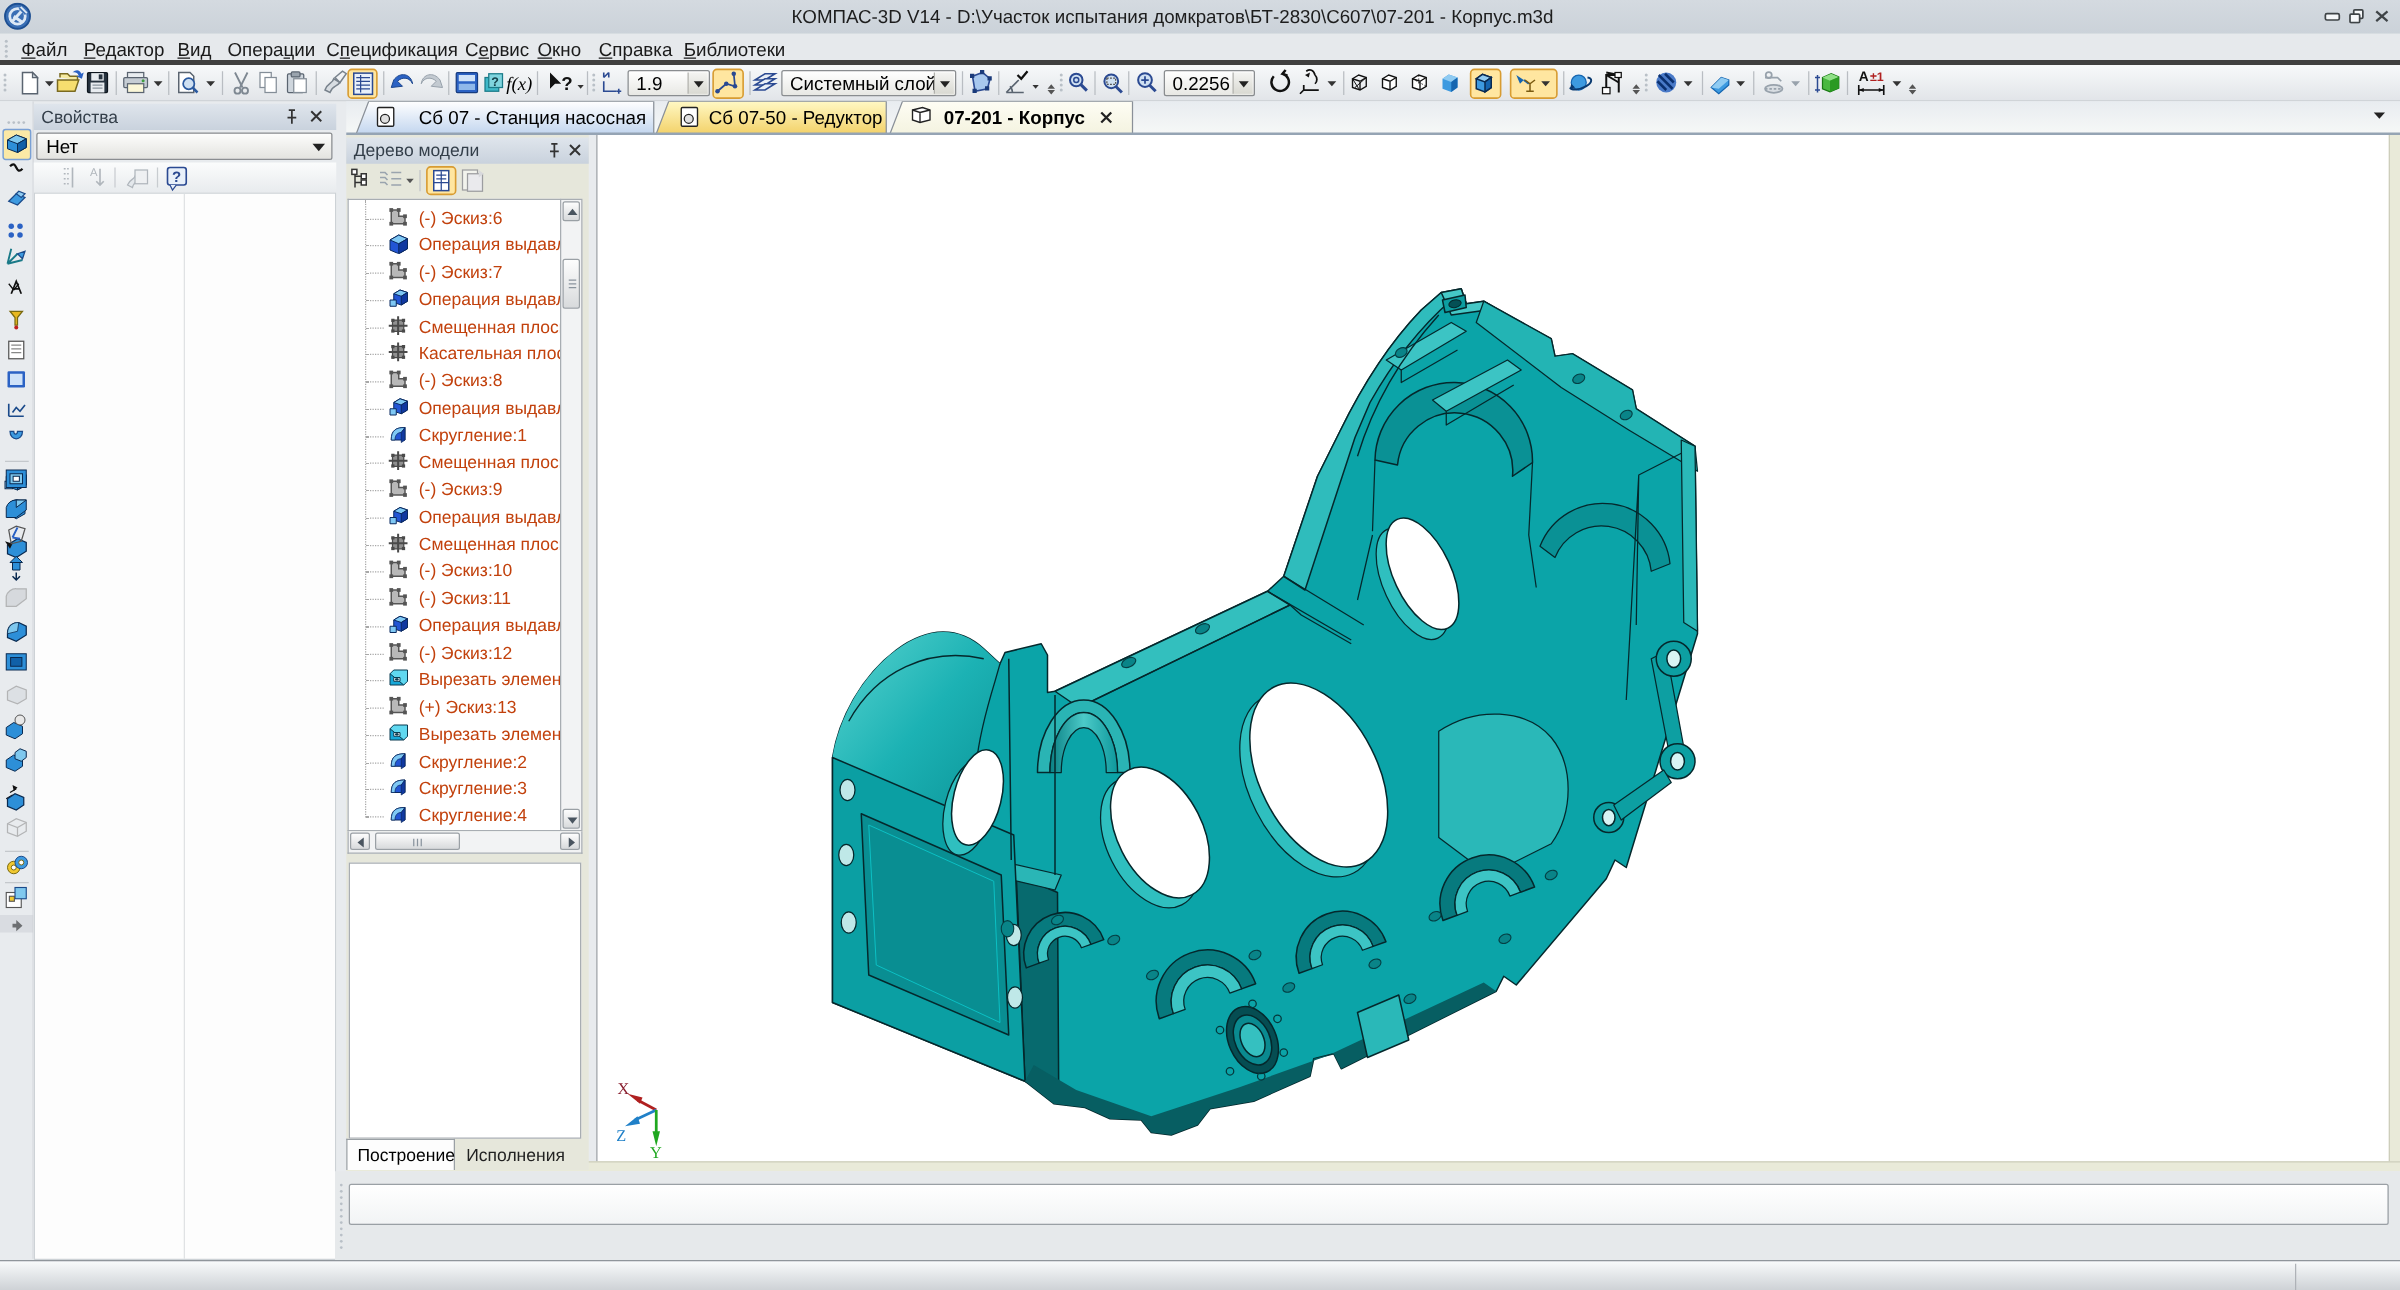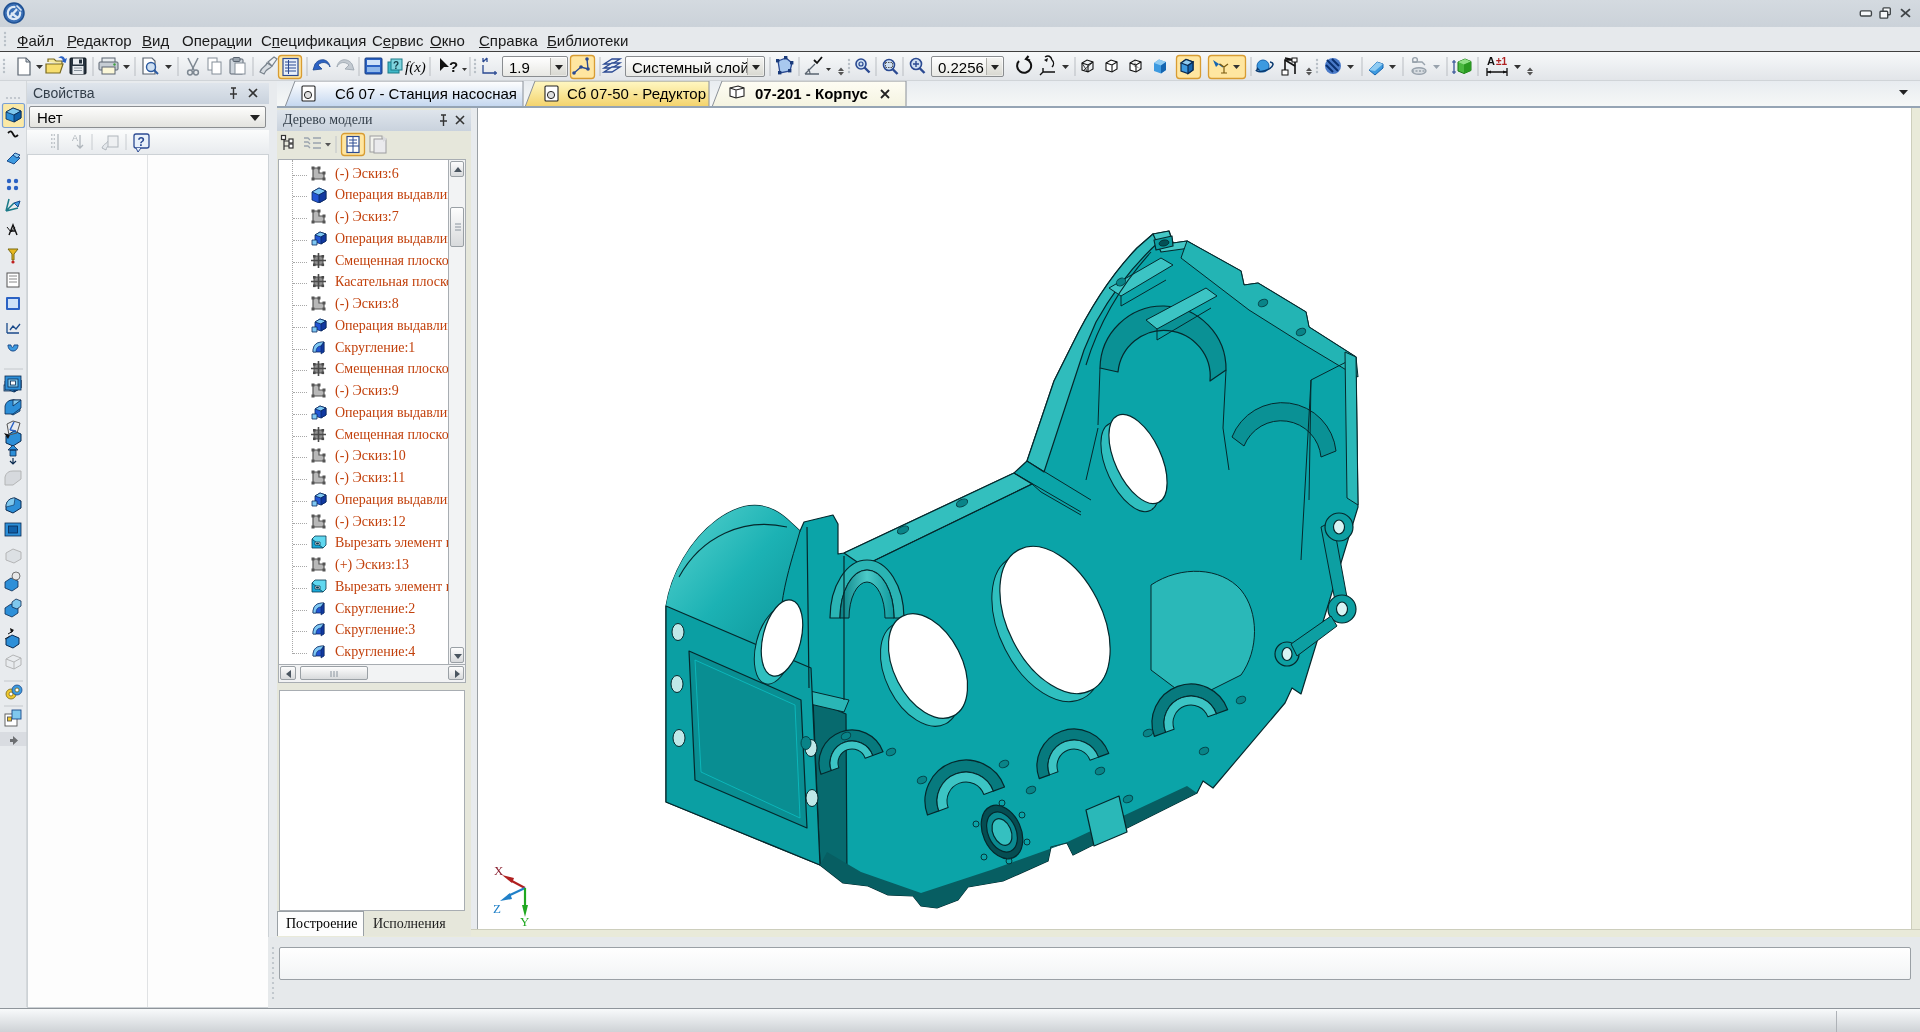--- a/index.html
+++ b/index.html
@@ -5,42 +5,42 @@
 * { margin:0; padding:0; box-sizing:border-box; }
 html,body { width:1920px; height:1032px; overflow:hidden; }
 body { font-family:"Liberation Sans", sans-serif; position:relative; background:#e8ebee; }
 .abs { position:absolute; }
 
 #titlebar { left:0; top:0; width:1920px; height:27px; background:linear-gradient(#d4dae0,#cbd2d9); }
 #title-text { width:1876px; top:5px; text-align:center; font-size:15px; color:#1d1d1d; }
 
 .winbtn { top:7px; height:12px; }
 
-#menubar { left:0; top:27px; width:1920px; height:25px; background:#e6e9ec; border-bottom:1px solid #404040;}
+#menubar { left:0; top:27px; width:1920px; height:25px; background:#e6e9ec; border-bottom:4px solid #404040;}
 .menuitem { position:absolute; top:5px; font-size:15px; color:#1a1a1a; }
 .menuitem u { text-decoration:underline; }
 
 #toolbar { left:0; top:52px; width:1920px; height:29px; background:linear-gradient(#f7f9fa,#e2e5e9); border-bottom:1px solid #d0d4d8; }
 .combo { position:absolute; top:4px; height:21px; background:linear-gradient(#ffffff,#e8e8e4); border:1px solid #8a8d90; border-radius:2px; font-size:15px; color:#000; }
 .combo .cv { position:absolute; left:6px; top:2px; }
 .combo .cb { position:absolute; right:1px; top:1px; bottom:1px; width:16px; background:linear-gradient(#f4f4f2,#d9d9d2); border-left:1px solid #b0b0ab; }
 .combo .cb:after { content:""; position:absolute; left:4px; top:7px; border-left:4px solid transparent; border-right:4px solid transparent; border-top:5px solid #222; }
 
 #tabrow { left:277px; top:81px; width:1643px; height:26px; background:linear-gradient(#e8ecf0,#f6f8f7); }
 #tabline { left:277px; top:106px; width:1643px; height:2px; background:#95a4b4; }
 
 #leftstrip { left:0; top:81px; width:27px; height:926px; background:#e8ebee; border-right:1px solid #d4d8db; }
 
 #props { left:27px; top:83px; width:242px; height:924px; }
 .phead { position:absolute; left:0; top:0; width:100%; height:21px; background:linear-gradient(#dfe5ec,#c9d2dd); font-size:14px; color:#333e49; padding:2px 0 0 6px; }
 #props-combo { position:absolute; left:2px; top:23px; width:237px; height:22px; background:linear-gradient(#fdfdfc,#e3e3df); border:1px solid #8a8d90; border-radius:2px; font-size:15px;text-align:right; }
 #props-tools { position:absolute; left:0px; top:47px; width:242px; height:24px; background:linear-gradient(#fbfcfc,#e8ebee); }
 #props-body { position:absolute; left:0px; top:71px; width:242px; height:854px; background:#fdfdfd; border:1px solid #cdd2d6; }
 
-#tree { left:277px; top:108px; width:194px; height:828px; background:#e6e7db;font-family:Liberation Serif, serif; }
+#tree { left:277px; top:108px; width:194px; height:828px; background:#e6e7db; }
 #tree-head { position:absolute; left:0; top:2px; width:194px; height:21px; background:linear-gradient(#dfe5ec,#c9d2dd); font-size:14px; color:#333e49; padding:2px 0 0 6px; }
 #tree-tools { position:absolute; left:0; top:24px; width:194px; height:25px; }
 #tree-body { position:absolute; left:1px; top:51px; width:171px; height:506px; background:#fff; border:1px solid #a8adb2; border-right:none; overflow:hidden; }
 #tree-vsb { position:absolute; left:171px; top:51px; width:18px; height:506px; background:#f2f3f4; border:1px solid #a8adb2; }
 #tree-hsb { position:absolute; left:1px; top:557px; width:188px; height:18px; background:#f2f3f4; border:1px solid #a8adb2; border-top:none;}
 .sbtn { position:absolute; background:linear-gradient(#fdfdfd,#d8dadc); border:1px solid #9aa0a5; border-radius:2px; }
 #tree-pane2 { position:absolute; left:2px; top:582px; width:186px; height:221px; background:#fff; border:1px solid #a8adb2; }
 .treerow { position:absolute; left:56px; font-size:14px; color:#c2410c; white-space:nowrap; }
 .tico { position:absolute; left:-25px; top:-1px; width:17px; height:17px; }
 #tabs2 { position:absolute; left:0px; top:803px; width:194px; height:25px; font-size:14px; }
@@ -59,20 +59,21 @@
 <div class="abs" id="titlebar">
   <svg class="abs" style="left:3px;top:2px" width="22" height="22" viewBox="0 0 22 22">
     <circle cx="11" cy="11" r="10" fill="#3a6fb5"></circle>
     <circle cx="11" cy="11" r="10" fill="none" stroke="#1d4f92" stroke-width="1.5"></circle>
     <circle cx="11" cy="11" r="6.2" fill="none" stroke="#dce8f5" stroke-width="2.2"></circle>
     <path d="M6 16 L16 5" stroke="#dce8f5" stroke-width="2.4"></path>
     <path d="M8 11 L15 16" stroke="#dce8f5" stroke-width="2.4"></path>
     <path d="M13 4 L18 9" stroke="#3a6fb5" stroke-width="3"></path>
     <path d="M13.5 3.5 L18.5 8.5" stroke="#dce8f5" stroke-width="1.6"></path>
   </svg>
+  <div class="abs" id="title-text">КОМПАС-3D V14 - D:\Участок испытания домкратов\БТ-2830\С607\07-201 - Корпус.m3d</div>
   <svg class="abs winbtn" style="left:1855px" width="62" height="14" viewBox="0 0 62 14">
     <rect x="1" y="4.5" width="13" height="6" rx="1.5" fill="#f6f8fa" stroke="#3f4447" stroke-width="1.6"></rect>
     <g stroke="#3f4447" stroke-width="1.6" fill="#f6f8fa">
       <rect x="27.5" y="1" width="8.5" height="8" rx="1"></rect>
       <rect x="24" y="5" width="9" height="8" rx="1"></rect>
     </g>
     <g stroke="#3f4447" stroke-width="2.1">
       <path d="M48.5 2.5 L59 11.5"></path>
         <path d="M59 2.5 L48.5 11.5"></path>
     </g>

